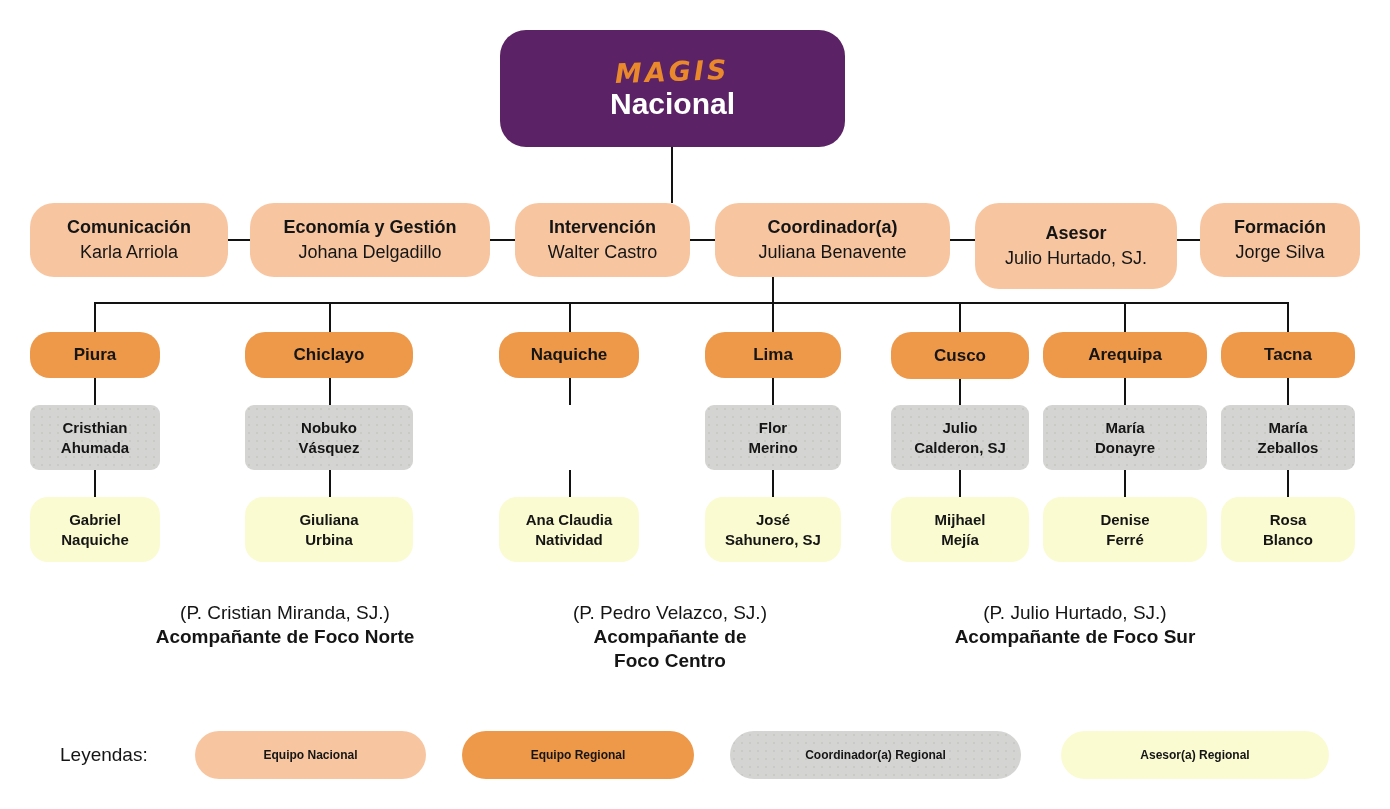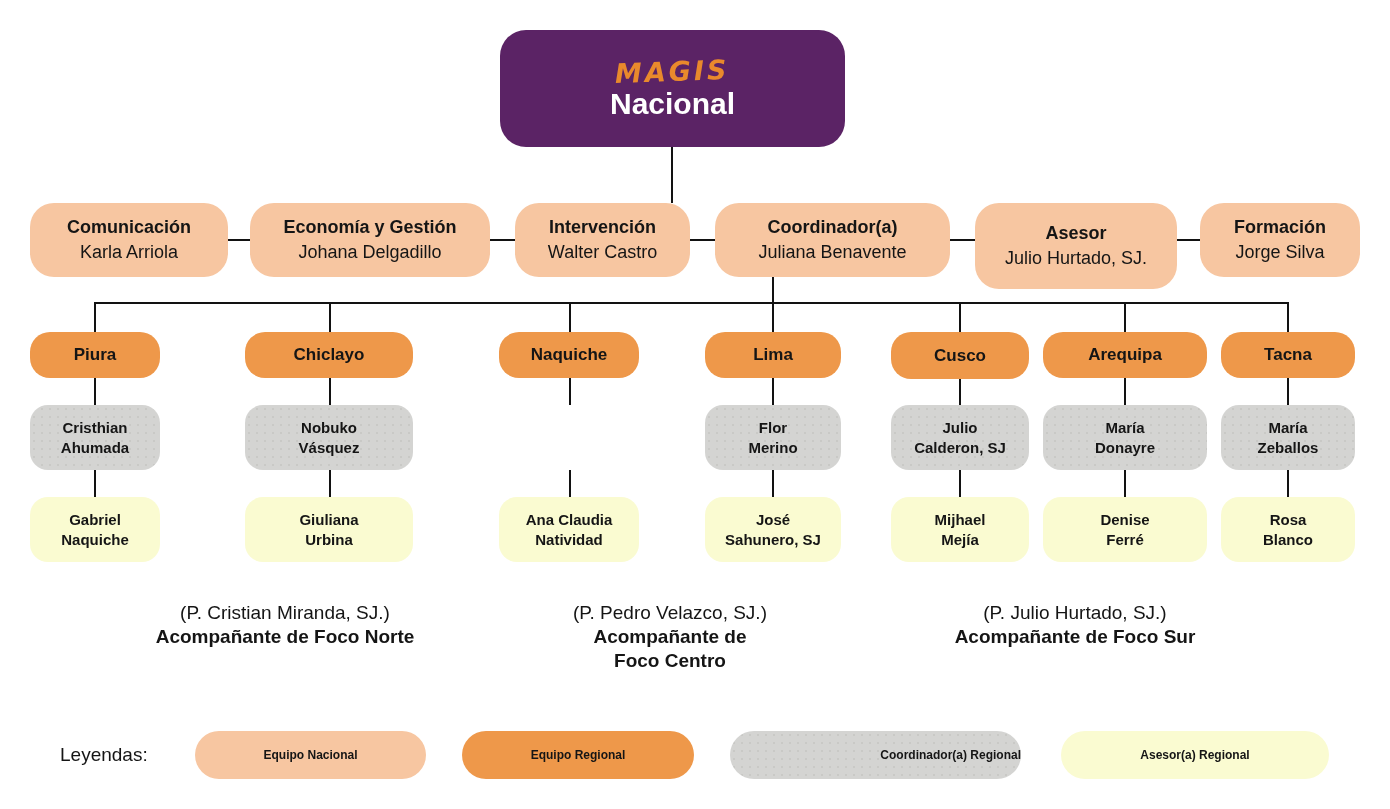--- a/index.html
+++ b/index.html
@@ -9,21 +9,21 @@
   }
   .node {
     position:absolute; box-sizing:border-box;
     display:flex; flex-direction:column; align-items:center; justify-content:center;
     text-align:center;
   }
   .purple-node { background:#5B2365; border-radius:26px; }
   .peach  { background:#F7C6A1; border-radius:24px; }
   .orange { background:#EE984A; border-radius:20px; }
   .gray   {
-    background-color:#D4D4D2; border-radius:18px;
+    background-color:#D4D4D2; border-radius:9px;
     background-image:radial-gradient(circle, #c9c9c6 1px, transparent 1.2px);
     background-size:8px 8px;
   }
   .yellow { background:#FAFBD1; border-radius:18px; }
 
   .line { position:absolute; background:#121212; }
   .v { width:2px; }
   .h { height:2px; }
 
   .logo {
@@ -210,20 +210,20 @@
     <div class="flabel">Acompañante de Foco Sur</div>
   </div>
 
   <div class="legend-label" style="left:60px;">Leyendas:</div>
   <div class="pill peach" style="left:195px;  width:231px;">
       <span>Equipo Nacional</span>
     </div>
   <div class="pill orange" style="left:462px;  width:232px;">
       <span>Equipo Regional</span>
     </div>
-  <div class="pill gray" style="left:730px;  width:291px;justify-content:flex-end;">
+  <div class="pill gray" style="left:730px;  width:291px;">
       <span>Coordinador(a) Regional</span>
     </div>
   <div class="pill yellow" style="left:1061px; width:268px;">
       <span>Asesor(a) Regional</span>
     </div>
 
 </div>
 
 </body></html>

